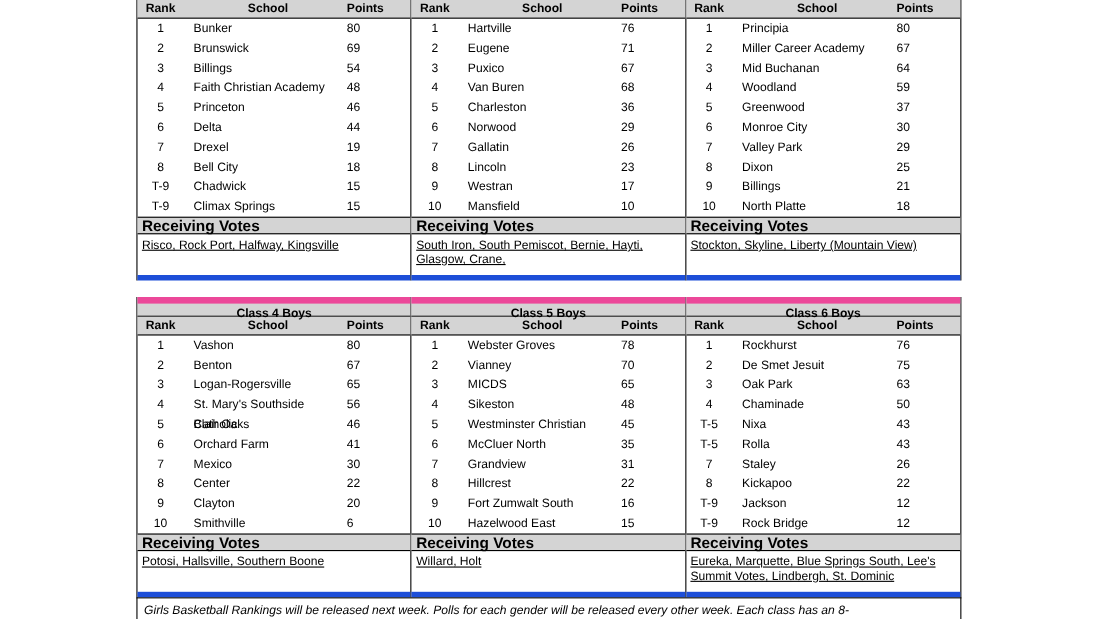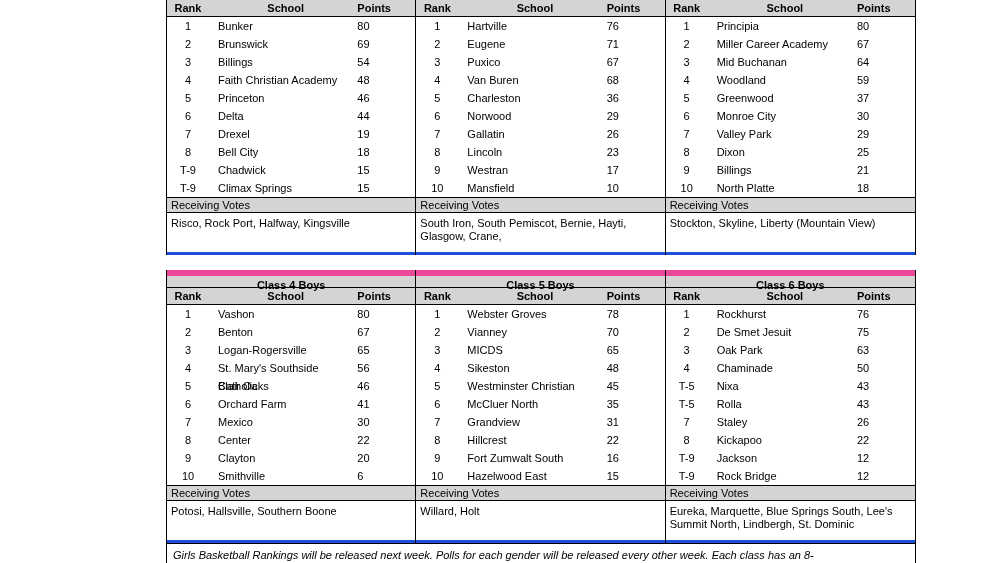--- a/index.html
+++ b/index.html
@@ -13,21 +13,20 @@
     font-family: "Liberation Sans", sans-serif;
     font-size: 11px;
     color: #000000;
     overflow: hidden;
   }
   .page {
     position: relative;
     width: 836px;
     height: 563px;
     box-sizing: border-box;
-    margin-left: 42px;
   }
   .block {
     position: absolute;
     left: 124px;
     width: 750px;
   }
   .row-of-tables {
     display: flex;
     width: 750px;
     border-left: 1px solid #000;
@@ -74,36 +73,37 @@
     line-height: 18px;
     box-sizing: border-box;
   }
   .trow .c-rank { width: 42px; text-align: center; }
   .trow .c-school { flex: 1; text-align: left; padding-left: 9px; }
   .trow .c-points { width: 52px; padding-right: 6px; }
   .rv-title {
     background: #d4d4d4;
     border-top: 1px solid #000;
     border-bottom: 1px solid #000;
-    font-weight: normal;
-    font-size: 11px;
+    font-weight: bold;
+    font-size: 14px;
     padding-left: 4px;
     height: 16px;
     line-height: 15px;
     box-sizing: border-box;
   }
   .rv-body {
     font-size: 11px;
     padding: 4px 5px 4px 4px;
     line-height: 13px;
     min-height: 42px;
     box-sizing: border-box;
   }
   .rv-bottom-border {
-    border-bottom: 3px solid #1d4ed8;
+    border-bottom: 5px solid #1d4ed8;
+    text-decoration: underline;
   }
   .footer-note {
     position: absolute;
     left: 124px;
     width: 750px;
     border: 1px solid #000;
     border-bottom: none;
     box-sizing: border-box;
     padding: 4px 6px 0 6px;
     font-style: italic;
@@ -490,21 +490,21 @@
               <div class="c-school">Jackson</div>
               <div class="c-points">12</div>
             </div>
           <div class="trow">
               <div class="c-rank">T-9</div>
               <div class="c-school">Rock Bridge</div>
               <div class="c-points">12</div>
             </div>
         </div>
         <div class="rv-title">Receiving Votes</div>
-        <div class="rv-body rv-bottom-border">Eureka, Marquette, Blue Springs South, Lee's Summit North, Lindbergh, St. Dominic</div>
+        <div class="rv-body rv-bottom-border">Eureka, Marquette, Blue Springs South, Lee's Summit Votes, Lindbergh, St. Dominic</div>
       </div>
 
     </div>
   </div>
 
   <div class="footer-note" style="top:543px; height:20px;">
     <span>Girls Basketball Rankings will be released next week. Polls for each gender will be released every other week. Each class has an 8-</span>
   </div>
 
 </div>

